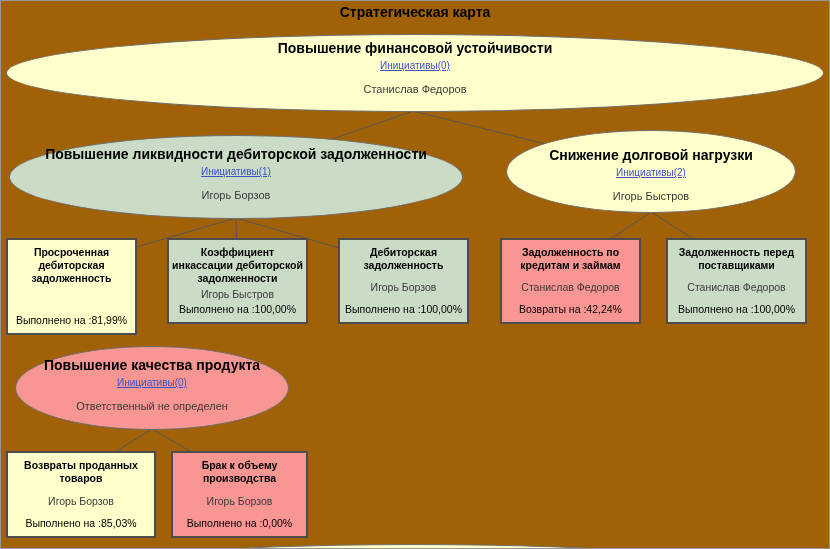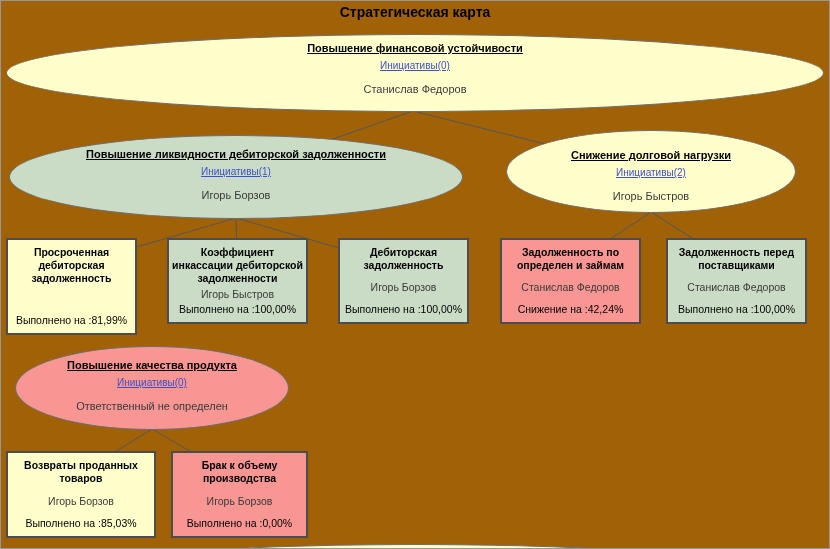--- a/index.html
+++ b/index.html
@@ -30,21 +30,21 @@
   .rect {
     border: 2px solid #4d4d4d;
     display: flex; flex-direction: column; justify-content: space-between;
     padding: 6px 3px;
   }
   .fill-warning { background: #FFFFCC; }
   .fill-good { background: #CBDCC6; }
   .fill-bad { background: #F89693; }
 
   .node-title { font-weight: bold; font-size: 11px; line-height: 13px; color: #000000; }
-  .ellipse .node-title { font-size: 11px; text-decoration: underline; }
+  .ellipse .node-title { font-size: 14px; }
   .owner { font-size: 11px; line-height: 13px; color: #3a3a3a; }
   .ellipse .owner { margin-top: 10px; }
   .rect .node-title, .rect .owner, .rect .progress { font-size: 10.5px; line-height: 13px; }
   .link { font-size: 10px; line-height: 13px; color: #3F51C8; text-decoration: underline; display: inline-block; }
   .progress { color: #000000; }
 
   
   #el0 { left: 5px;   top: 33px;  width: 818px; height: 78px; padding-top: 7px;  }
   #el1 { left: 8px;   top: 134px; width: 454px; height: 84px; padding-top: 12px; }
   #el2 { left: 505px; top: 129px; width: 290px; height: 83px; padding-top: 18px; }
@@ -116,23 +116,23 @@
     <div class="progress">Выполнено на :100,00%</div>
   </div>
 
   <div id="r2" class="node rect fill-good">
     <div class="node-title">Дебиторская задолженность</div>
     <div class="owner">Игорь Борзов</div>
     <div class="progress">Выполнено на :100,00%</div>
   </div>
 
   <div id="r3" class="node rect fill-bad">
-    <div class="node-title">Задолженность по определен и займам</div>
+    <div class="node-title">Задолженность по кредитам и займам</div>
     <div class="owner">Станислав Федоров</div>
-    <div class="progress">Снижение на :42,24%</div>
+    <div class="progress">Возвраты на :42,24%</div>
   </div>
 
   <div id="r4" class="node rect fill-good">
     <div class="node-title">Задолженность перед поставщиками</div>
     <div class="owner">Станислав Федоров</div>
     <div class="progress">Выполнено на :100,00%</div>
   </div>
 
   <div id="r5" class="node rect fill-warning">
     <div class="node-title">Возвраты проданных товаров</div>

